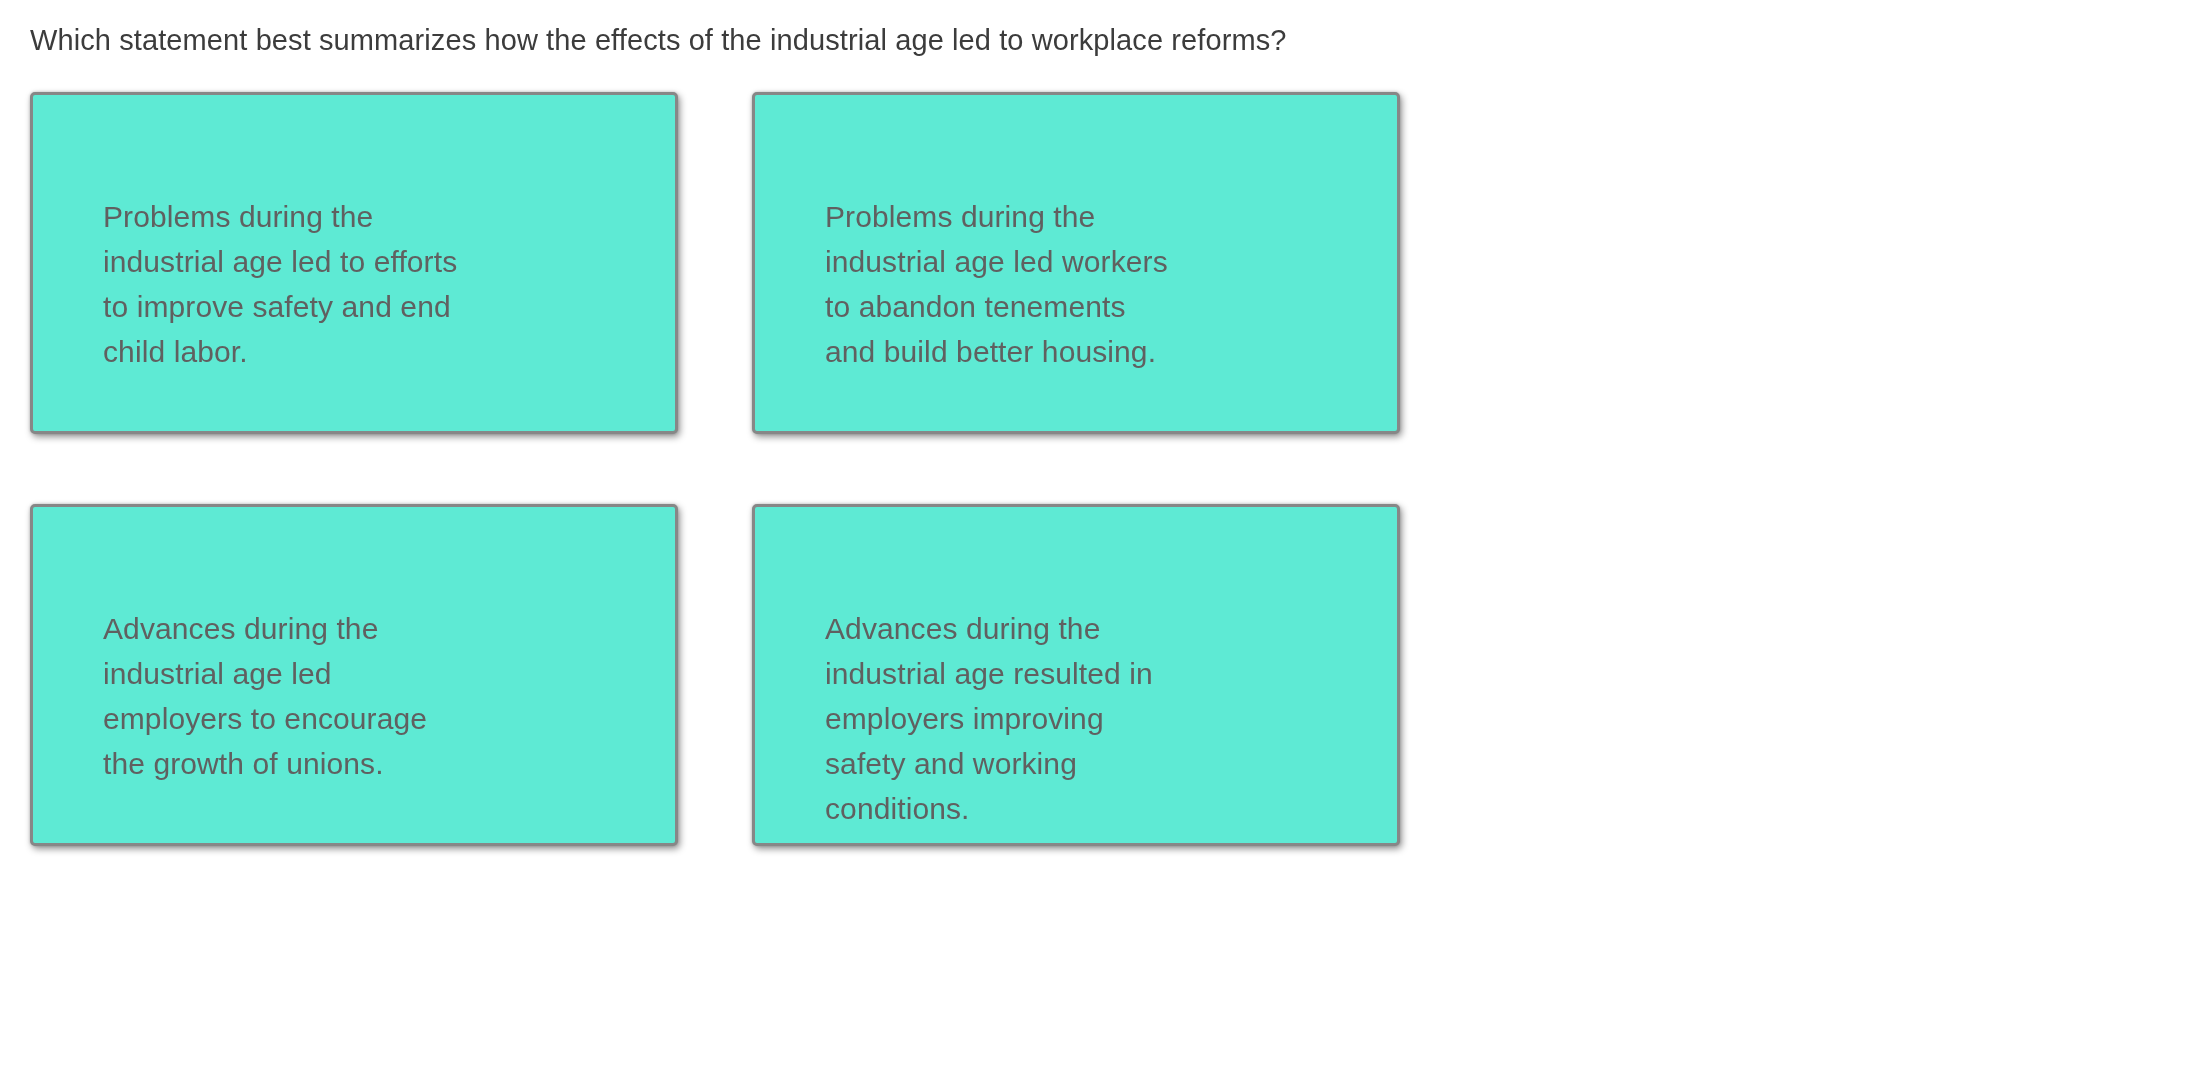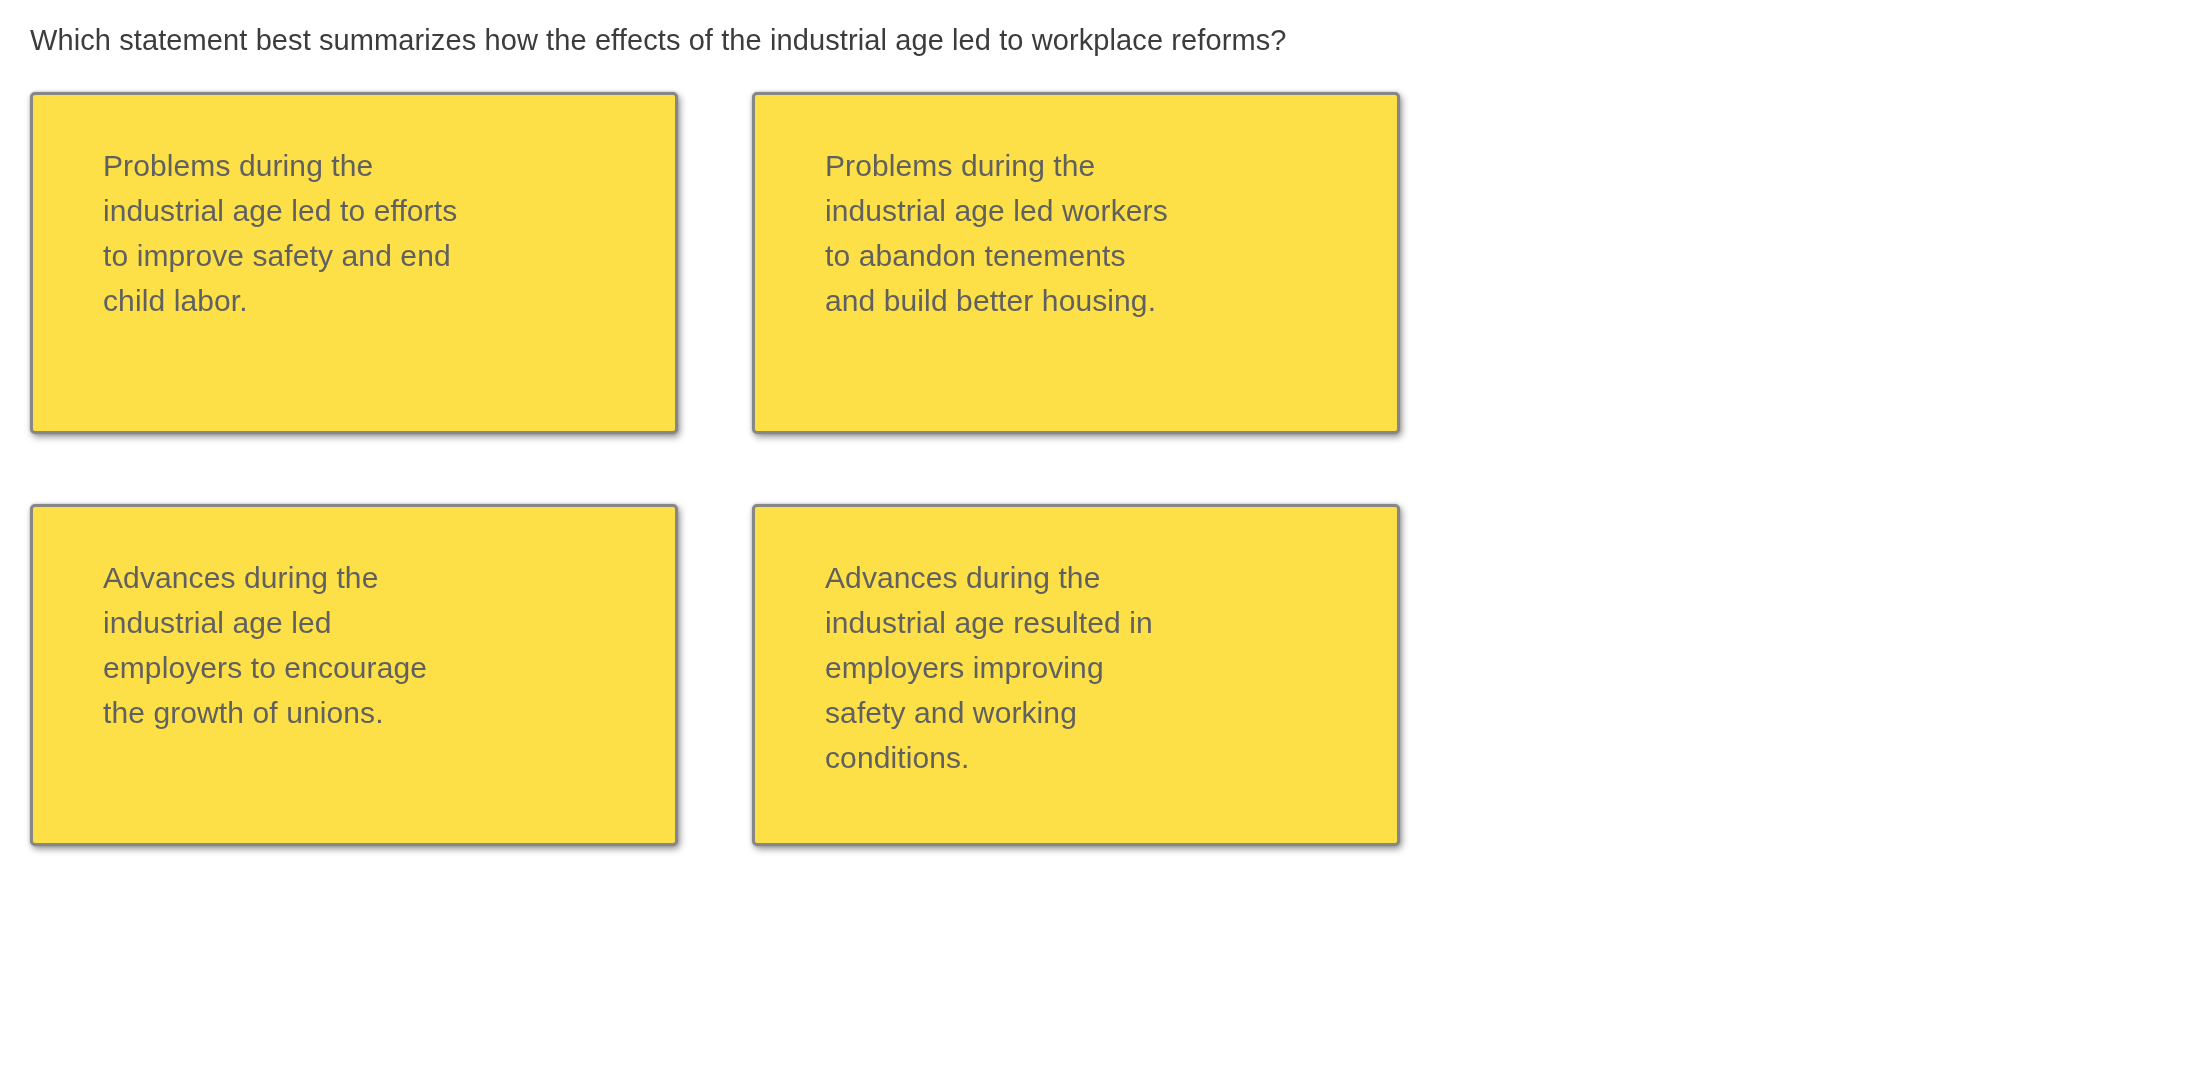--- a/index.html
+++ b/index.html
@@ -39,28 +39,28 @@
     width: 2090px;
     display: flex;
     flex-wrap: wrap;
     gap: 70px 74px;
   }
 
   .choice-card {
     box-sizing: border-box;
     width: 648px;
     height: 342px;
-    background: #fde047;
+    background: #5eead4;
     border: 3px solid #878787;
     border-radius: 5px;
     box-shadow: 2px 3px 7px rgba(0,0,0,0.42),
                 0 0 3px rgba(0,0,0,0.18);
     display: flex;
     align-items: flex-start;
-    padding: 48px 18px 18px 70px;
+    padding: 99px 18px 18px 70px;
     cursor: pointer;
   }
 
   .choice-text {
     font-size: 30px;
     line-height: 45px;
     color: #606060;
     letter-spacing: 0.1px;
     white-space: pre-line;
     text-align: left;

